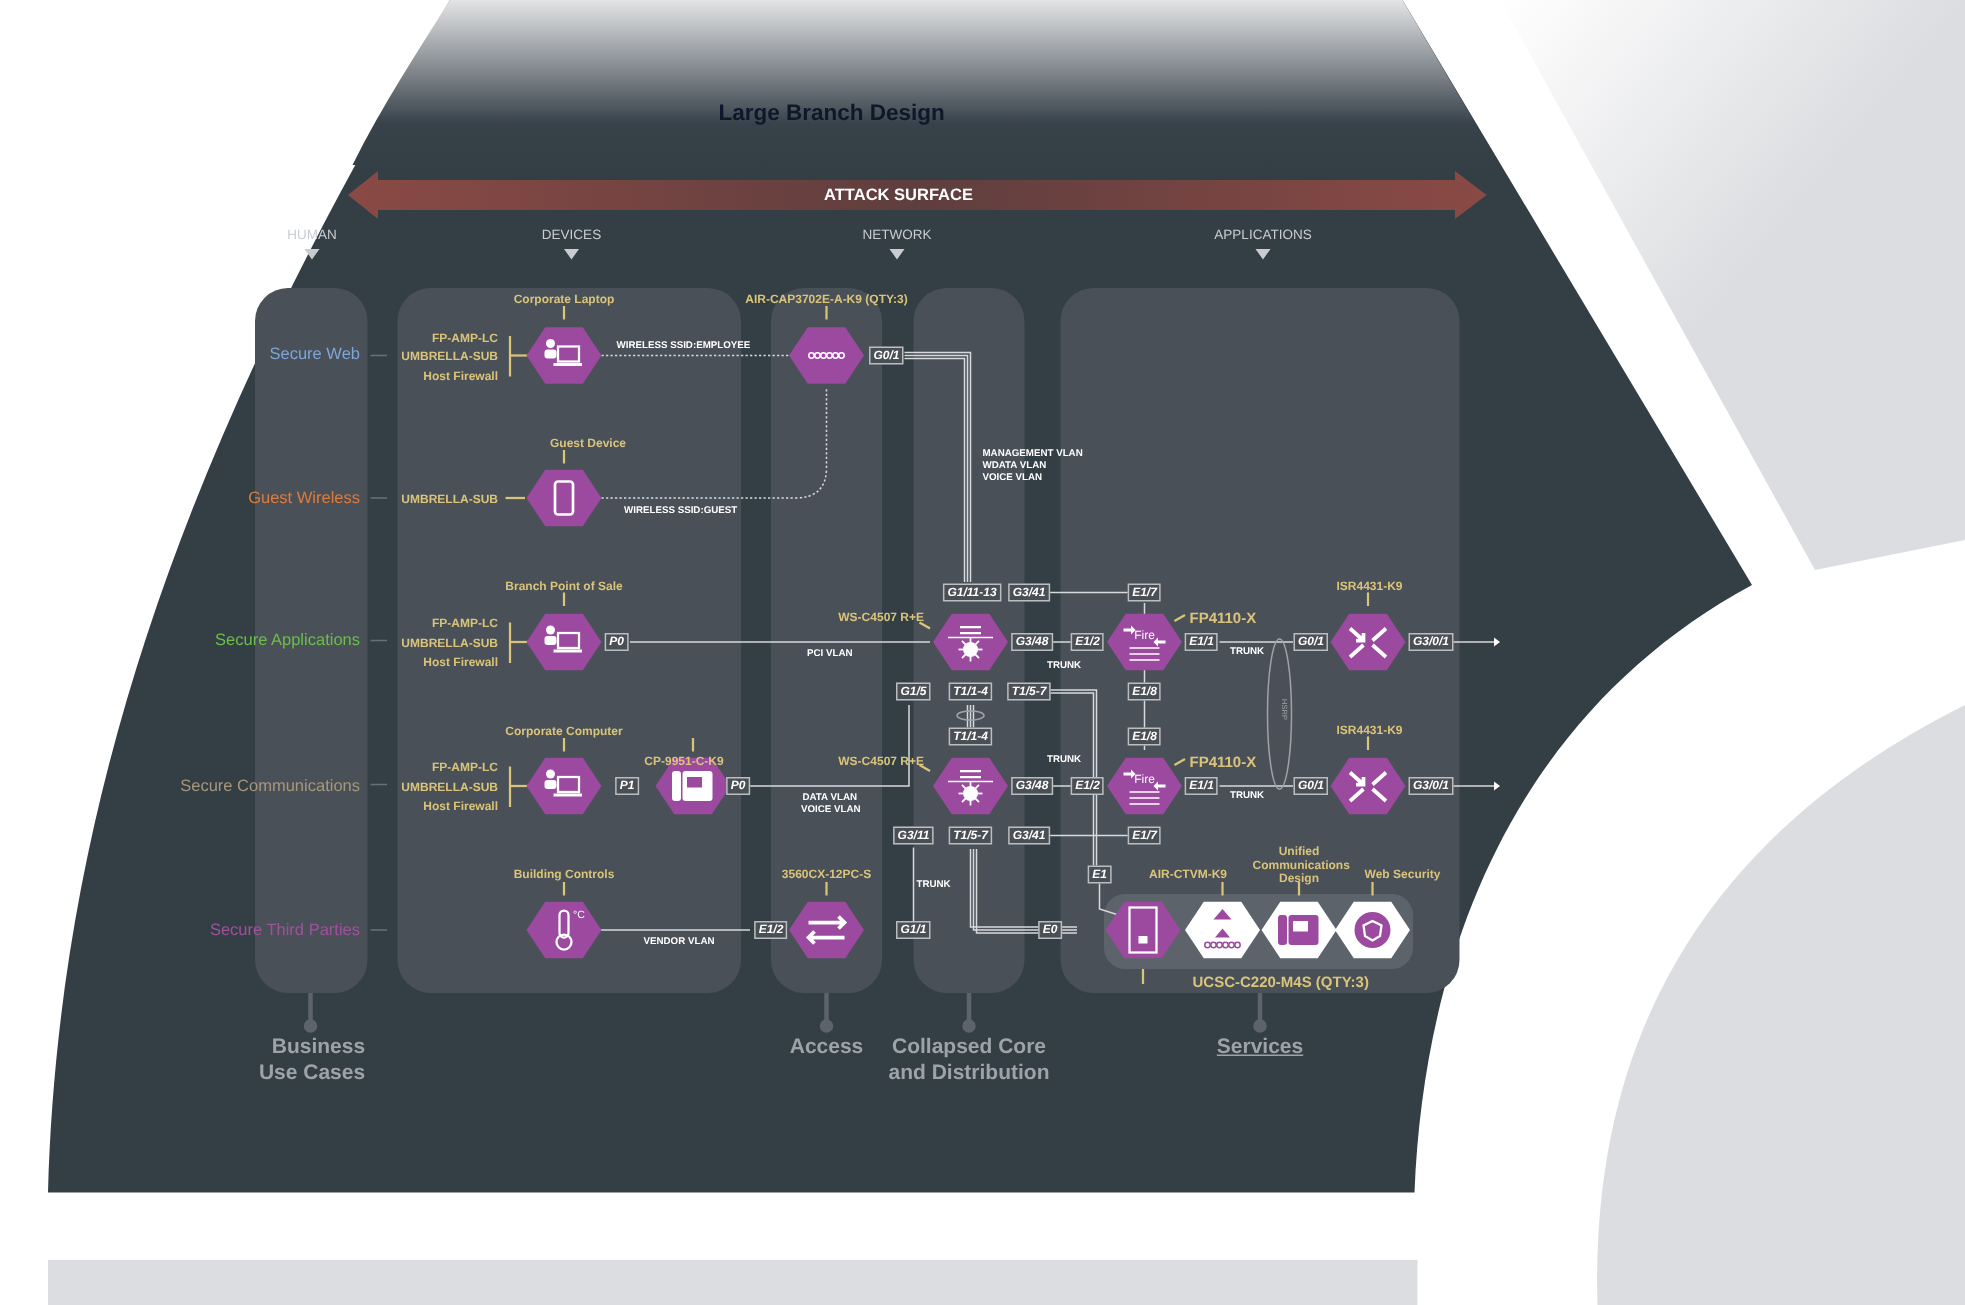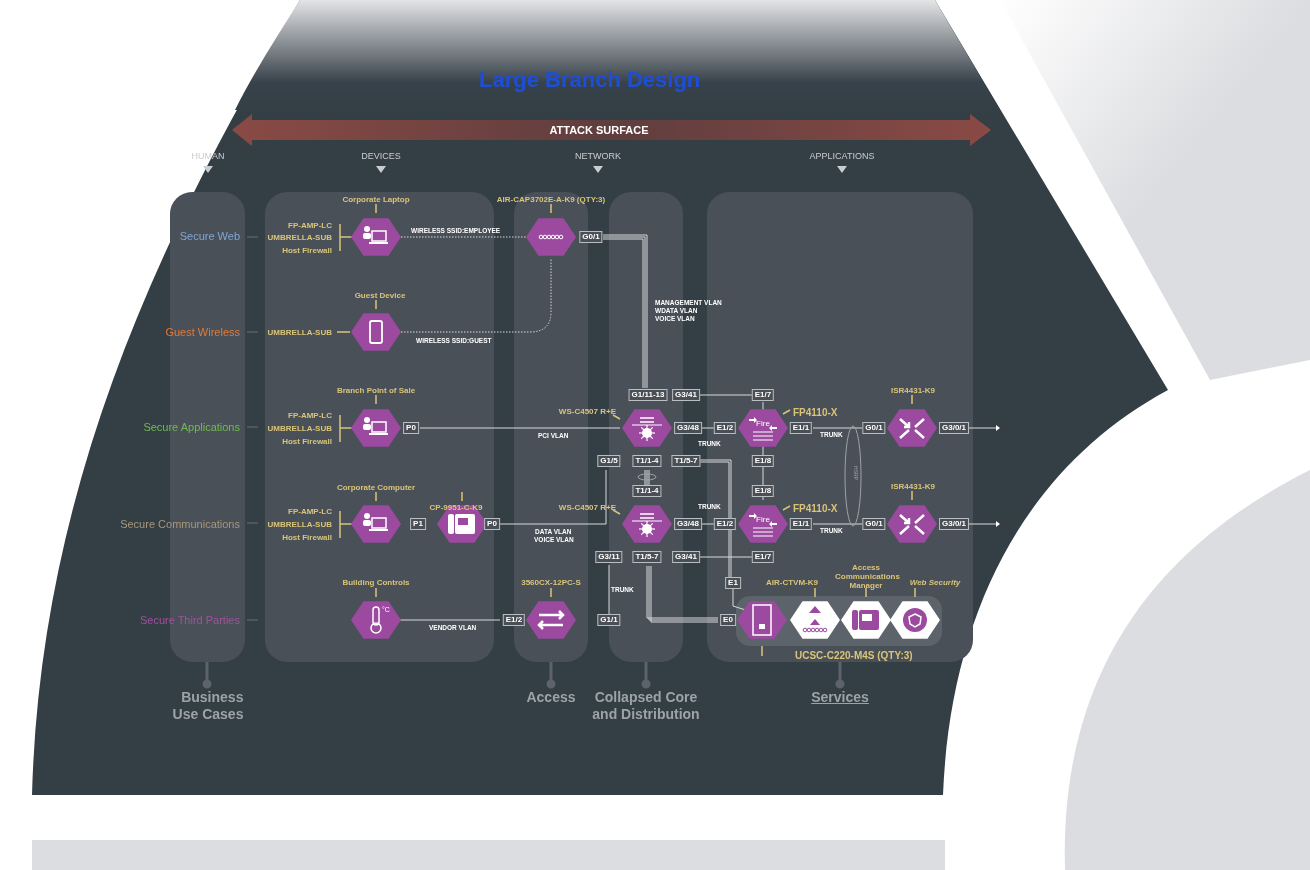--- a/index.html
+++ b/index.html
@@ -1,28 +1,28 @@
 <!DOCTYPE html>
 <html><head>
 <meta charset="utf-8">
 <style>
   html,body{margin:0;padding:0;}
   body{width:1310px;height:870px;position:relative;overflow:hidden;background:#ffffff;font-family:"Liberation Sans",sans-serif;}
   #bg{position:absolute;left:0;top:0;width:1310px;height:870px;}
   #dia{position:absolute;left:0;top:0;width:1310px;height:870px;}
   .t{position:absolute;white-space:nowrap;}
-  .title{font-size:22px;font-weight:bold;color:#1d4ed8;}
+  .title{font-size:15px;font-weight:bold;color:#0f172a;}
   .colhdr{font-size:9px;color:#c9cdd1;transform:translateX(-50%);}
   .tri{position:absolute;width:0;height:0;border-left:5px solid transparent;border-right:5px solid transparent;border-top:7px solid #c9cdd1;transform:translateX(-50%);}
   .uc{font-size:11px;text-align:right;transform:translate(-100%,-50%);}
   .gold{color:#d9c47a;font-weight:bold;font-size:10px;}
   .goldc{color:#d9c47a;font-weight:bold;font-size:8px;transform:translateX(-50%);text-align:center;}
   .goldr{color:#d9c47a;font-weight:bold;font-size:8px;text-align:right;transform:translateX(-100%);}
   .wl{color:#ffffff;font-weight:bold;font-size:6.5px;}
-  .port{position:absolute;background:#4a4f55;border:1.5px solid #b9bec3;color:#ffffff;font-size:8px;font-weight:bold;padding:0 2px;height:10px;line-height:10px;transform:translate(-50%,-50%);}
+  .port{position:absolute;background:#4a4f55;border:1.5px solid #b9bec3;color:#ffffff;font-size:8px;font-weight:bold;padding:0 2px;height:10px;line-height:10px;transform:translate(-50%,-50%);font-style:italic;}
   .foot{font-size:14px;font-weight:bold;color:#9ea3a8;text-align:center;transform:translateX(-50%);line-height:17px;}
   .banner{font-size:11px;font-weight:bold;color:#ffffff;transform:translateX(-50%);}
 </style>
 </head>
 <body>
 
 <svg id="bg" viewBox="0 0 1310 870">
   <defs>
     <linearGradient id="topfade" x1="0" y1="0" x2="0" y2="1">
       <stop offset="0" stop-color="#e3e4e6"></stop>
@@ -331,21 +331,21 @@
 <div class="t uc" style="left:240px;top:332px;color:#e07a3a;">Guest Wireless</div>
 <div class="t uc" style="left:240px;top:427px;color:#6cbf4a;">Secure Applications</div>
 <div class="t uc" style="left:240px;top:524px;color:#a8977a;">Secure Communications</div>
 <div class="t uc" style="left:240px;top:620px;color:#a0519e;">Secure Third Parties</div>
 
 <div class="t goldc" style="left:376px;top:195px;">Corporate Laptop</div>
 <div class="t goldr" style="left:332px;top:221px;">FP-AMP-LC</div>
 <div class="t goldr" style="left:332px;top:233px;">UMBRELLA-SUB</div>
 <div class="t goldr" style="left:332px;top:246px;">Host Firewall</div>
 
-<div class="t goldc" style="left:380px;top:291px;">Guest Device</div>
+<div class="t goldc" style="left:392px;top:291px;">Guest Device</div>
 <div class="t goldr" style="left:332px;top:328px;">UMBRELLA-SUB</div>
 
 <div class="t goldc" style="left:376px;top:386px;">Branch Point of Sale</div>
 <div class="t goldr" style="left:332px;top:411px;">FP-AMP-LC</div>
 <div class="t goldr" style="left:332px;top:424px;">UMBRELLA-SUB</div>
 <div class="t goldr" style="left:332px;top:437px;">Host Firewall</div>
 
 <div class="t goldc" style="left:376px;top:483px;">Corporate Computer</div>
 <div class="t goldr" style="left:332px;top:507px;">FP-AMP-LC</div>
 <div class="t goldr" style="left:332px;top:520px;">UMBRELLA-SUB</div>
@@ -358,22 +358,22 @@
 <div class="t goldr" style="left:616px;top:407px;">WS-C4507 R+E</div>
 <div class="t goldr" style="left:616px;top:503px;">WS-C4507 R+E</div>
 <div class="t goldc" style="left:551px;top:578px;">3560CX-12PC-S</div>
 
 <div class="t gold" style="left:793px;top:407px;">FP4110-X</div>
 <div class="t gold" style="left:793px;top:503px;">FP4110-X</div>
 <div class="t goldc" style="left:913px;top:386px;">ISR4431-K9</div>
 <div class="t goldc" style="left:913px;top:482px;">ISR4431-K9</div>
 <div class="t gold" style="left:767px;top:650px;margin-left:28px;">UCSC-C220-M4S (QTY:3)</div>
 <div class="t goldc" style="left:792px;top:578px;">AIR-CTVM-K9</div>
-<div class="t goldc" style="left:866px;top:563px;width:62px;white-space:normal;line-height:9px;">Access Communications Manager</div>
-<div class="t goldc" style="left:935px;top:578px;font-style:italic;">Web Security</div>
+<div class="t goldc" style="left:866px;top:563px;width:62px;white-space:normal;line-height:9px;">Unified Communications Design</div>
+<div class="t goldc" style="left:935px;top:578px;">Web Security</div>
 <div class="t" style="left:849px;top:470px;font-size:5px;color:#9ea3a8;transform:rotate(90deg);">HSRP</div>
 
 <div class="t wl" style="left:411px;top:227px;">WIRELESS SSID:EMPLOYEE</div>
 <div class="t wl" style="left:416px;top:337px;">WIRELESS SSID:GUEST</div>
 <div class="t wl" style="left:655px;top:299px;">MANAGEMENT VLAN</div>
 <div class="t wl" style="left:655px;top:307px;">WDATA VLAN</div>
 <div class="t wl" style="left:655px;top:315px;">VOICE VLAN</div>
 <div class="t wl" style="left:538px;top:432px;">PCI VLAN</div>
 <div class="t wl" style="left:535px;top:528px;">DATA VLAN</div>
 <div class="t wl" style="left:534px;top:536px;">VOICE VLAN</div>
@@ -407,18 +407,18 @@
 <div class="port" style="left:725px;top:524px;">E1/2</div>
 <div class="port" style="left:801px;top:524px;">E1/1</div>
 <div class="port" style="left:763px;top:557px;">E1/7</div>
 <div class="port" style="left:874px;top:428px;">G0/1</div>
 <div class="port" style="left:954px;top:428px;">G3/0/1</div>
 <div class="port" style="left:874px;top:524px;">G0/1</div>
 <div class="port" style="left:954px;top:524px;">G3/0/1</div>
 <div class="port" style="left:514px;top:620px;">E1/2</div>
 <div class="port" style="left:609px;top:620px;">G1/1</div>
 <div class="port" style="left:733px;top:583px;">E1</div>
-<div class="port" style="left:728px;top:620px;">E0</div>
+<div class="port" style="left:700px;top:620px;">E0</div>
 
 <div class="t foot" style="left:208px;top:689px;text-align:right;"><span>Business</span><br><span>Use Cases</span></div>
 <div class="t foot" style="left:551px;top:689px;">Access</div>
 <div class="t foot" style="left:646px;top:689px;"><span>Collapsed Core</span><br><span>and Distribution</span></div>
 <div class="t foot" style="left:840px;top:689px;text-decoration:underline;">Services</div>
 
 </body></html>

